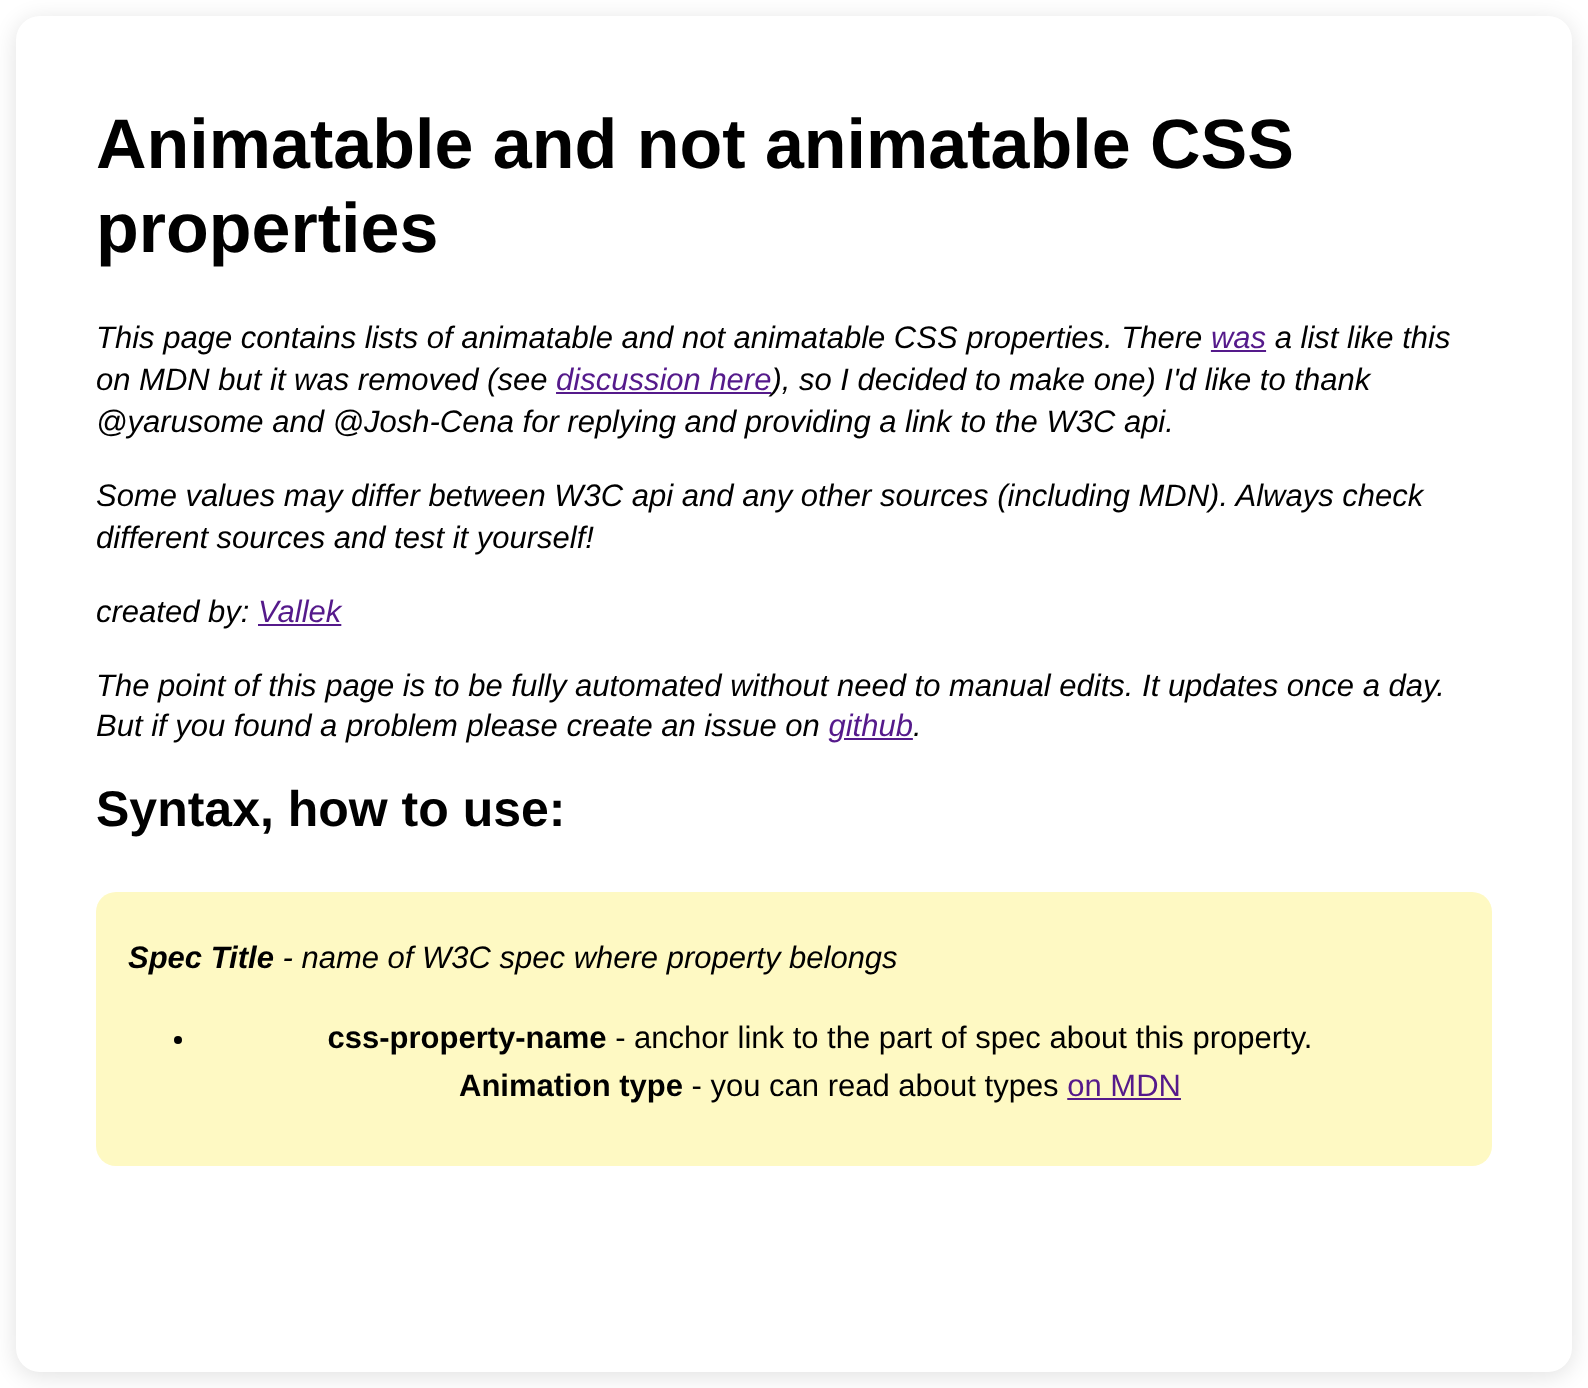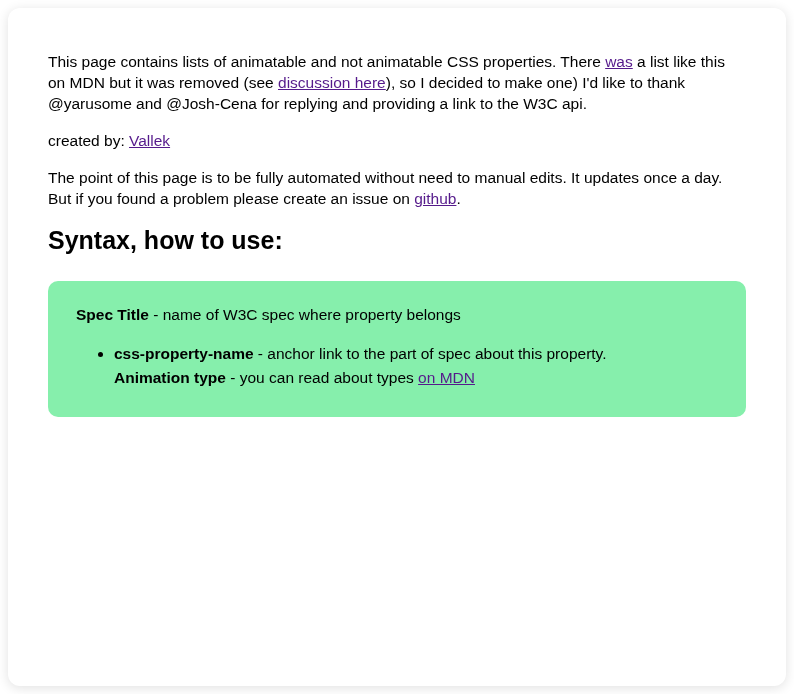--- a/index.html
+++ b/index.html
@@ -26,67 +26,71 @@
     h1 {
       font-size: 35px;
       font-weight: 700;
       line-height: 1.2;
       margin-bottom: 24px;
     }
     p {
       font-size: 15.5px;
       line-height: 1.35;
       margin-bottom: 16px;
+      font-style: italic;
     }
     a {
       color: #551a8b;
       text-decoration: underline;
     }
     h2 {
       font-size: 25px;
       font-weight: 700;
       margin-bottom: 26px;
     }
     .syntax-box {
-      background: #86efac;
+      background: #fef9c3;
       border-radius: 10px;
-      padding: 24px 28px 28px 28px;
+      padding: 24px 28px 28px 16px;
     }
     .syntax-box p {
       margin-bottom: 0;
       font-size: 15.5px;
     }
     .syntax-box ul {
       list-style: disc;
       padding-left: 38px;
       margin-top: 18px;
     }
     .syntax-box li {
       font-size: 15.5px;
       line-height: 1.4;
+      text-align: center;
     }
     .syntax-sub {
       margin-top: 2px;
       margin-left: 0;
       font-size: 15.5px;
     }
     strong, b {
       font-weight: 700;
     }
   </style>
 </head>
 <body>
 
 <div class="card">
+  <h1>Animatable and not animatable CSS properties</h1>
 
   <p>
     <span>This page contains lists of animatable and not animatable CSS properties. There </span><a href="#">was</a><span> a list like this on MDN but it was removed (see </span><a href="#">discussion here</a><span>), so I decided to make one) I'd like to thank @yarusome and @Josh-Cena for replying and providing a link to the W3C api.</span>
   </p>
 
 
+  <p>Some values may differ between W3C api and any other sources (including MDN). Always check different sources and test it yourself!</p>
 
   <p>
     <span>created by: </span><a href="#">Vallek</a>
   </p>
 
   <p>
     <span>The point of this page is to be fully automated without need to manual edits. It updates once a day. But if you found a problem please create an issue on </span><a href="#">github</a><span>.</span>
   </p>
 
   <h2>Syntax, how to use:</h2>

